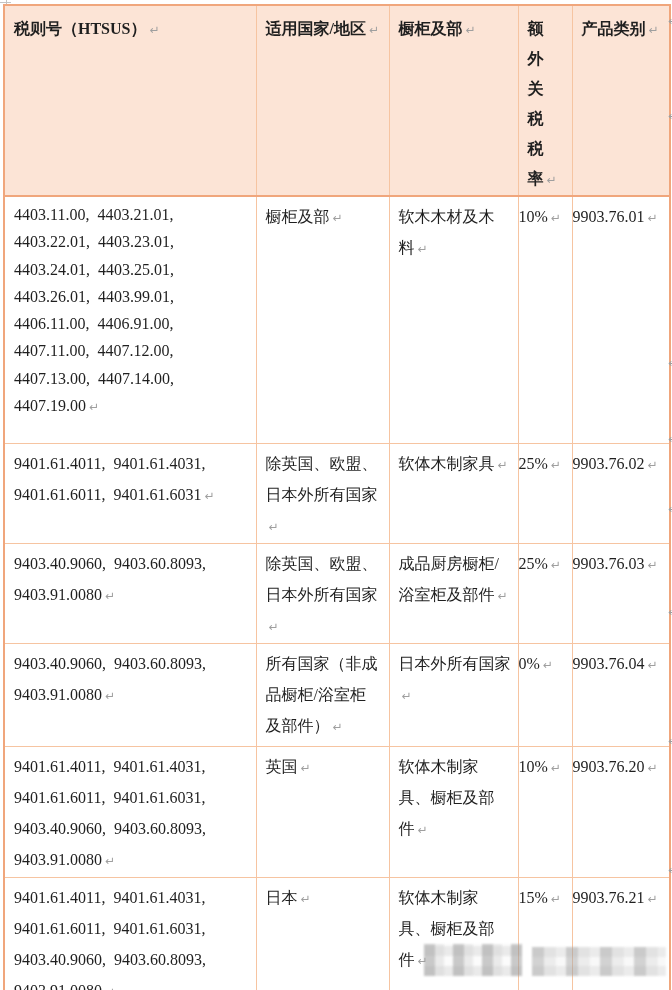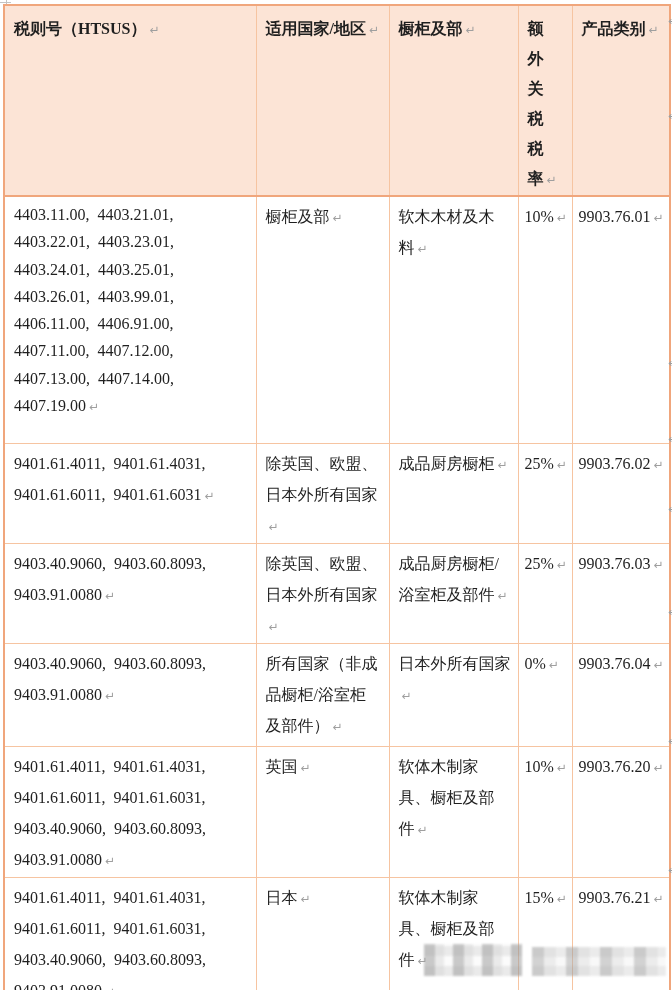--- a/index.html
+++ b/index.html
@@ -26,21 +26,21 @@
     padding:4px 4px 0 9px;
     overflow:hidden;
   }
   thead th {
     background:#fce4d6;
     border-bottom:2px solid #f0a67c;
     line-height:30px;
     padding-top:8px;
   }
   thead th .txt { font-weight:bold; }
-  td.col-rate, td.col-code { padding-left:6px; }
+  td.col-rate, td.col-code { padding-left:0; }
   th.col-rate { padding-right:14px; }
   td.tight { line-height:27.3px; }
 
   .txt { white-space:pre-wrap; }
   .mark {
     color:#9f9f9f; font-size:12px; margin-left:3px;
     font-family:"DejaVu Sans","Liberation Sans",sans-serif;
   }
 
   
@@ -102,21 +102,21 @@
           <td class="col-product"><span class="txt">软木木材及木
 料</span><span class="mark">↵</span></td>
           <td class="col-rate"><span class="txt">10%</span><span class="mark">↵</span></td>
           <td class="col-code"><span class="txt">9903.76.01</span><span class="mark">↵</span></td>
         </tr>
         <tr style="height: 76px;">
           <td class="col-htsus"><span class="txt">9401.61.4011,  9401.61.4031,
 9401.61.6011,  9401.61.6031</span><span class="mark">↵</span></td>
           <td class="col-country"><span class="txt">除英国、欧盟、
 日本外所有国家</span><span class="mark">↵</span></td>
-          <td class="col-product"><span class="txt">成品厨房橱柜</span><span class="mark">↵</span></td>
+          <td class="col-product"><span class="txt">软体木制家具</span><span class="mark">↵</span></td>
           <td class="col-rate"><span class="txt">25%</span><span class="mark">↵</span></td>
           <td class="col-code"><span class="txt">9903.76.02</span><span class="mark">↵</span></td>
         </tr>
         <tr style="height: 70px;">
           <td class="col-htsus"><span class="txt">9403.40.9060,  9403.60.8093,
 9403.91.0080</span><span class="mark">↵</span></td>
           <td class="col-country"><span class="txt">除英国、欧盟、
 日本外所有国家</span><span class="mark">↵</span></td>
           <td class="col-product"><span class="txt">成品厨房橱柜/
 浴室柜及部件</span><span class="mark">↵</span></td>

